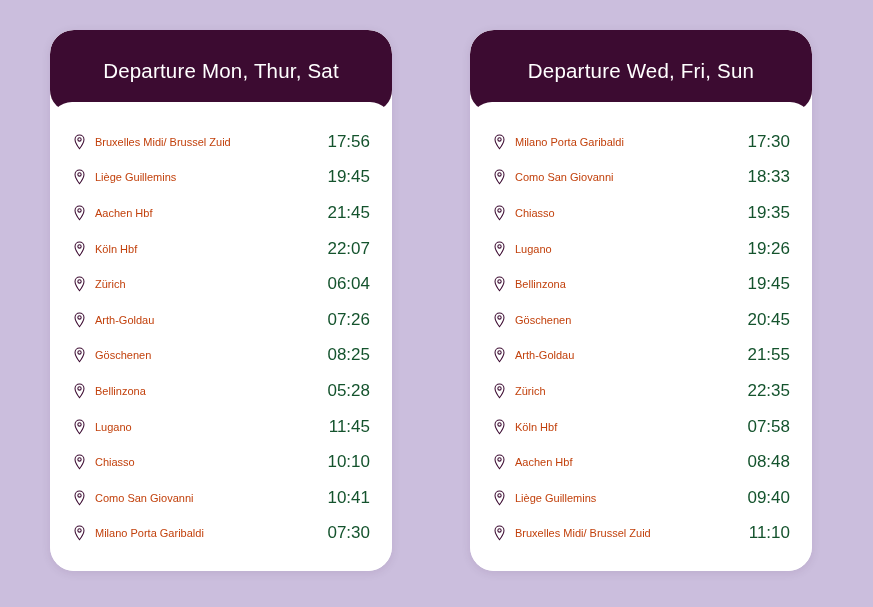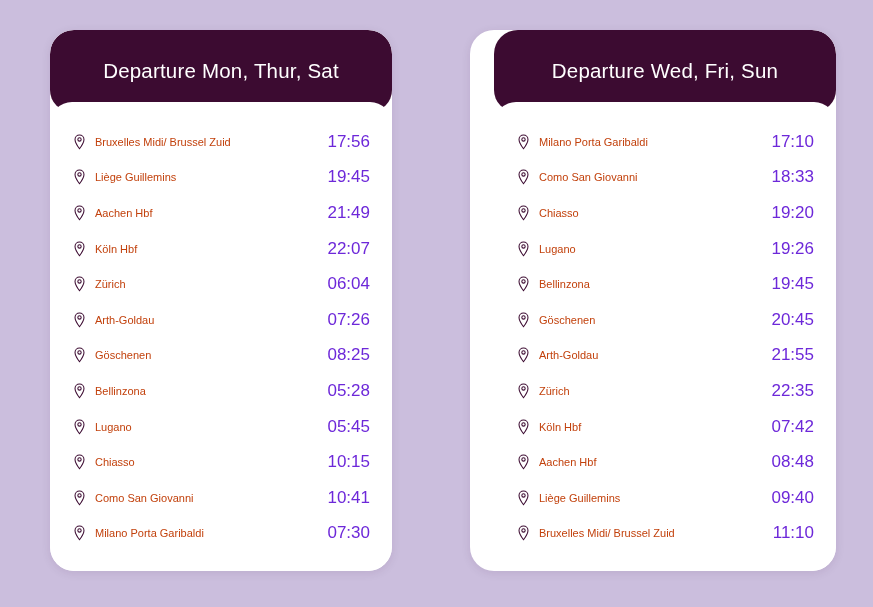--- a/index.html
+++ b/index.html
@@ -16,21 +16,21 @@
   .board {
     position: absolute;
     top: 30px;
     width: 342px;
     background: #ffffff;
     border-radius: 24px;
     box-shadow: 0 2px 10px rgba(60, 20, 70, 0.10);
     overflow: hidden;
   }
   #board-0 { left: 50px; }
-  #board-1 { left: 470px; padding-left: 24px; }
+  #board-1 { left: 470px; }
 
   .board-header {
     background: #3c0b31;
     height: 82px;
     border-radius: 24px 24px 22px 22px;
     display: flex;
     align-items: center;
     justify-content: center;
     position: relative;
     z-index: 1;
@@ -70,21 +70,21 @@
   .stop-name {
     flex: 1 1 auto;
     color: #c2410c;
     font-size: 11px;
     white-space: nowrap;
     overflow: hidden;
     text-overflow: ellipsis;
   }
   .stop-time {
     flex: 0 0 auto;
-    color: #6d28d9;
+    color: #14532d;
     font-size: 17px;
     margin-left: 10px;
     text-align: right;
   }
 </style>
 </head>
 <body>
 
 <div id="boards-root">
     <div class="board" id="board-0">
@@ -113,21 +113,21 @@
           <span class="stop-time">19:45</span>
         </div>
         <div class="stop-row">
           <span class="pin-icon">
             <svg viewBox="0 0 16 20" width="13" height="16" aria-hidden="true">
               <path d="M8 1.2c-3.1 0-5.6 2.5-5.6 5.6 0 4.1 5.6 11.6 5.6 11.6s5.6-7.5 5.6-11.6c0-3.1-2.5-5.6-5.6-5.6z" fill="none" stroke="currentColor" stroke-width="1.3"></path>
               <circle cx="8" cy="6.8" r="2.1" fill="none" stroke="currentColor" stroke-width="1.3"></circle>
             </svg>
           </span>
           <span class="stop-name">Aachen Hbf</span>
-          <span class="stop-time">21:49</span>
+          <span class="stop-time">21:45</span>
         </div>
         <div class="stop-row">
           <span class="pin-icon">
             <svg viewBox="0 0 16 20" width="13" height="16" aria-hidden="true">
               <path d="M8 1.2c-3.1 0-5.6 2.5-5.6 5.6 0 4.1 5.6 11.6 5.6 11.6s5.6-7.5 5.6-11.6c0-3.1-2.5-5.6-5.6-5.6z" fill="none" stroke="currentColor" stroke-width="1.3"></path>
               <circle cx="8" cy="6.8" r="2.1" fill="none" stroke="currentColor" stroke-width="1.3"></circle>
             </svg>
           </span>
           <span class="stop-name">Köln Hbf</span>
           <span class="stop-time">22:07</span>
@@ -173,31 +173,31 @@
           <span class="stop-time">05:28</span>
         </div>
         <div class="stop-row">
           <span class="pin-icon">
             <svg viewBox="0 0 16 20" width="13" height="16" aria-hidden="true">
               <path d="M8 1.2c-3.1 0-5.6 2.5-5.6 5.6 0 4.1 5.6 11.6 5.6 11.6s5.6-7.5 5.6-11.6c0-3.1-2.5-5.6-5.6-5.6z" fill="none" stroke="currentColor" stroke-width="1.3"></path>
               <circle cx="8" cy="6.8" r="2.1" fill="none" stroke="currentColor" stroke-width="1.3"></circle>
             </svg>
           </span>
           <span class="stop-name">Lugano</span>
-          <span class="stop-time">05:45</span>
+          <span class="stop-time">11:45</span>
         </div>
         <div class="stop-row">
           <span class="pin-icon">
             <svg viewBox="0 0 16 20" width="13" height="16" aria-hidden="true">
               <path d="M8 1.2c-3.1 0-5.6 2.5-5.6 5.6 0 4.1 5.6 11.6 5.6 11.6s5.6-7.5 5.6-11.6c0-3.1-2.5-5.6-5.6-5.6z" fill="none" stroke="currentColor" stroke-width="1.3"></path>
               <circle cx="8" cy="6.8" r="2.1" fill="none" stroke="currentColor" stroke-width="1.3"></circle>
             </svg>
           </span>
           <span class="stop-name">Chiasso</span>
-          <span class="stop-time">10:15</span>
+          <span class="stop-time">10:10</span>
         </div>
         <div class="stop-row">
           <span class="pin-icon">
             <svg viewBox="0 0 16 20" width="13" height="16" aria-hidden="true">
               <path d="M8 1.2c-3.1 0-5.6 2.5-5.6 5.6 0 4.1 5.6 11.6 5.6 11.6s5.6-7.5 5.6-11.6c0-3.1-2.5-5.6-5.6-5.6z" fill="none" stroke="currentColor" stroke-width="1.3"></path>
               <circle cx="8" cy="6.8" r="2.1" fill="none" stroke="currentColor" stroke-width="1.3"></circle>
             </svg>
           </span>
           <span class="stop-name">Como San Giovanni</span>
           <span class="stop-time">10:41</span>
@@ -220,41 +220,41 @@
       </div>
       <div class="board-body">
         <div class="stop-row">
           <span class="pin-icon">
             <svg viewBox="0 0 16 20" width="13" height="16" aria-hidden="true">
               <path d="M8 1.2c-3.1 0-5.6 2.5-5.6 5.6 0 4.1 5.6 11.6 5.6 11.6s5.6-7.5 5.6-11.6c0-3.1-2.5-5.6-5.6-5.6z" fill="none" stroke="currentColor" stroke-width="1.3"></path>
               <circle cx="8" cy="6.8" r="2.1" fill="none" stroke="currentColor" stroke-width="1.3"></circle>
             </svg>
           </span>
           <span class="stop-name">Milano Porta Garibaldi</span>
-          <span class="stop-time">17:10</span>
+          <span class="stop-time">17:30</span>
         </div>
         <div class="stop-row">
           <span class="pin-icon">
             <svg viewBox="0 0 16 20" width="13" height="16" aria-hidden="true">
               <path d="M8 1.2c-3.1 0-5.6 2.5-5.6 5.6 0 4.1 5.6 11.6 5.6 11.6s5.6-7.5 5.6-11.6c0-3.1-2.5-5.6-5.6-5.6z" fill="none" stroke="currentColor" stroke-width="1.3"></path>
               <circle cx="8" cy="6.8" r="2.1" fill="none" stroke="currentColor" stroke-width="1.3"></circle>
             </svg>
           </span>
           <span class="stop-name">Como San Giovanni</span>
           <span class="stop-time">18:33</span>
         </div>
         <div class="stop-row">
           <span class="pin-icon">
             <svg viewBox="0 0 16 20" width="13" height="16" aria-hidden="true">
               <path d="M8 1.2c-3.1 0-5.6 2.5-5.6 5.6 0 4.1 5.6 11.6 5.6 11.6s5.6-7.5 5.6-11.6c0-3.1-2.5-5.6-5.6-5.6z" fill="none" stroke="currentColor" stroke-width="1.3"></path>
               <circle cx="8" cy="6.8" r="2.1" fill="none" stroke="currentColor" stroke-width="1.3"></circle>
             </svg>
           </span>
           <span class="stop-name">Chiasso</span>
-          <span class="stop-time">19:20</span>
+          <span class="stop-time">19:35</span>
         </div>
         <div class="stop-row">
           <span class="pin-icon">
             <svg viewBox="0 0 16 20" width="13" height="16" aria-hidden="true">
               <path d="M8 1.2c-3.1 0-5.6 2.5-5.6 5.6 0 4.1 5.6 11.6 5.6 11.6s5.6-7.5 5.6-11.6c0-3.1-2.5-5.6-5.6-5.6z" fill="none" stroke="currentColor" stroke-width="1.3"></path>
               <circle cx="8" cy="6.8" r="2.1" fill="none" stroke="currentColor" stroke-width="1.3"></circle>
             </svg>
           </span>
           <span class="stop-name">Lugano</span>
           <span class="stop-time">19:26</span>
@@ -300,21 +300,21 @@
           <span class="stop-time">22:35</span>
         </div>
         <div class="stop-row">
           <span class="pin-icon">
             <svg viewBox="0 0 16 20" width="13" height="16" aria-hidden="true">
               <path d="M8 1.2c-3.1 0-5.6 2.5-5.6 5.6 0 4.1 5.6 11.6 5.6 11.6s5.6-7.5 5.6-11.6c0-3.1-2.5-5.6-5.6-5.6z" fill="none" stroke="currentColor" stroke-width="1.3"></path>
               <circle cx="8" cy="6.8" r="2.1" fill="none" stroke="currentColor" stroke-width="1.3"></circle>
             </svg>
           </span>
           <span class="stop-name">Köln Hbf</span>
-          <span class="stop-time">07:42</span>
+          <span class="stop-time">07:58</span>
         </div>
         <div class="stop-row">
           <span class="pin-icon">
             <svg viewBox="0 0 16 20" width="13" height="16" aria-hidden="true">
               <path d="M8 1.2c-3.1 0-5.6 2.5-5.6 5.6 0 4.1 5.6 11.6 5.6 11.6s5.6-7.5 5.6-11.6c0-3.1-2.5-5.6-5.6-5.6z" fill="none" stroke="currentColor" stroke-width="1.3"></path>
               <circle cx="8" cy="6.8" r="2.1" fill="none" stroke="currentColor" stroke-width="1.3"></circle>
             </svg>
           </span>
           <span class="stop-name">Aachen Hbf</span>
           <span class="stop-time">08:48</span>

